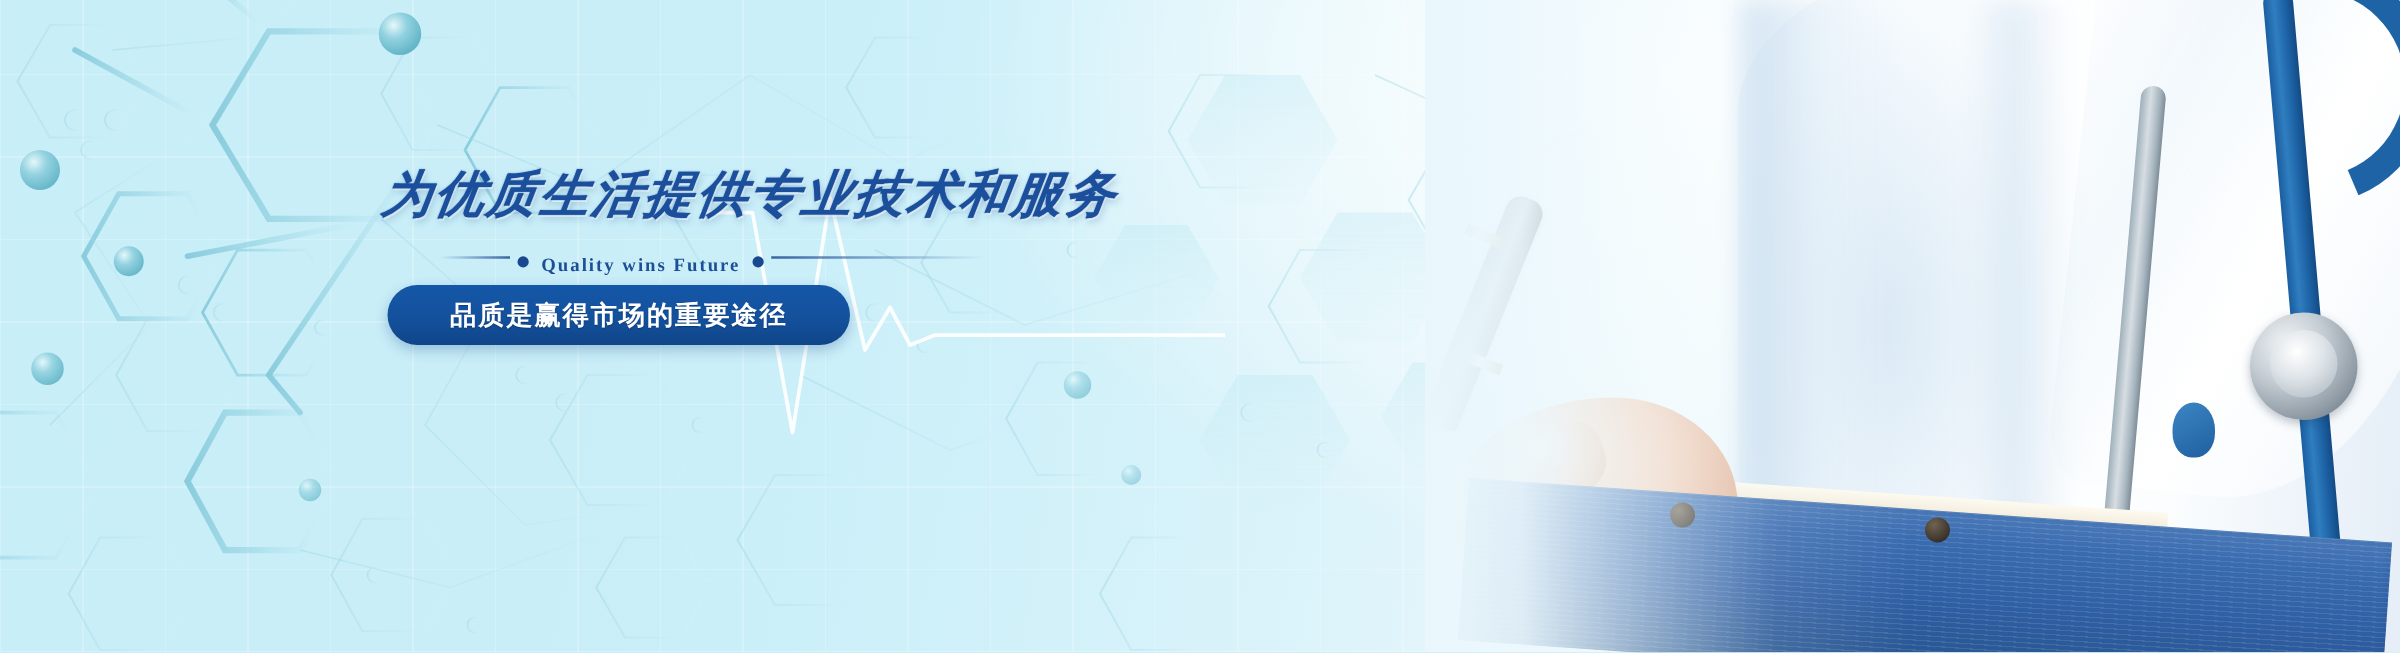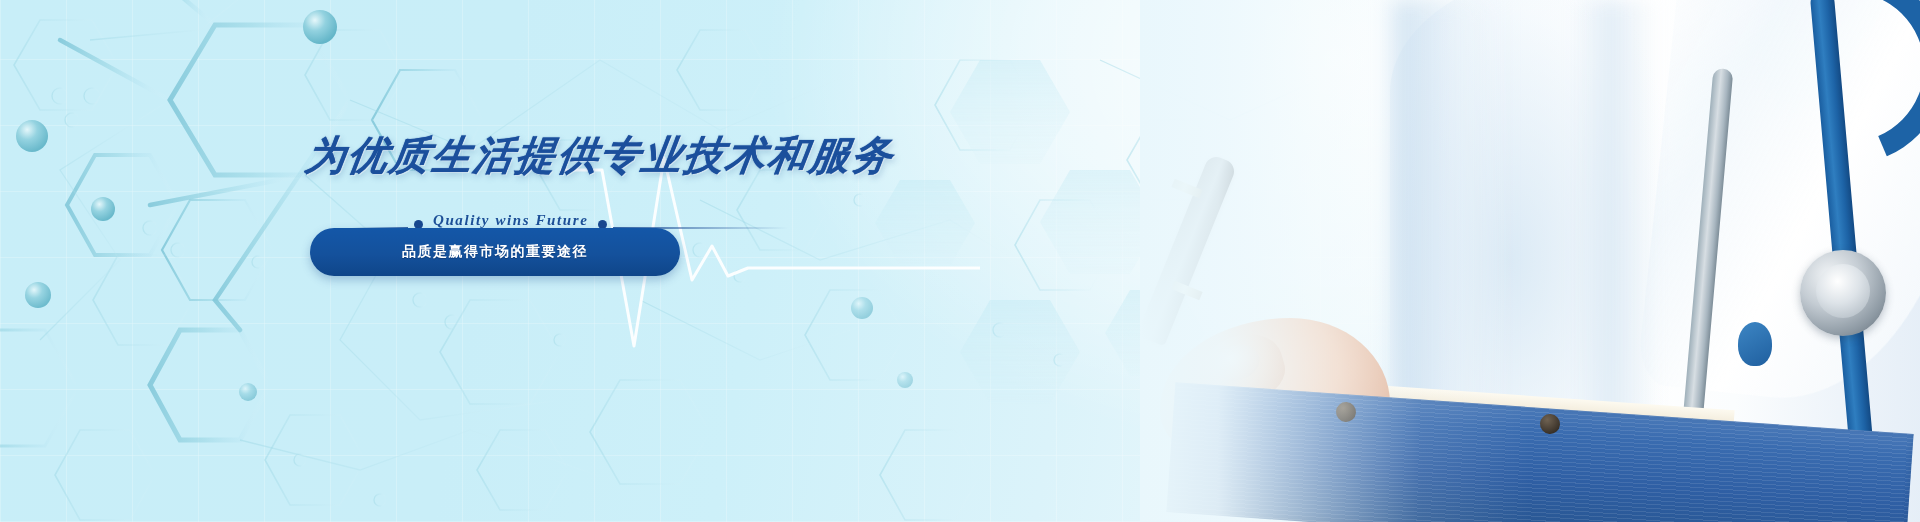--- a/index.html
+++ b/index.html
@@ -171,21 +171,21 @@
     text-shadow:
       0 0 1px #1b4f9c,
       1px 1px 0 rgba(255,255,255,.55),
       2px 3px 6px rgba(40,90,150,.28);
     white-space:nowrap;
     transform:skewX(-8deg);
     z-index:20;
   }
   .tagline-row{
     position:absolute;left:352px;top:205px;width:436px;height:24px;
-    display:flex;align-items:flex-end;z-index:20;font-style:italic;
+    display:flex;align-items:flex-start;z-index:20;
   }
   .tag-line-left{
     flex:0 0 56px;height:2px;
     background:linear-gradient(90deg, rgba(30,77,150,0) 0%, rgba(30,77,150,.85) 100%);
   }
   .tag-dot{
     flex:0 0 9px;width:9px;height:9px;border-radius:50%;
     background:#18488f;margin:0 6px;
   }
   .tagline{
@@ -199,21 +199,21 @@
   }
   .cta{
     position:absolute;left:310px;top:228px;
     width:370px;height:48px;border-radius:24px;
     background:linear-gradient(180deg,#1457a8 0%, #14519c 55%, #0f4589 100%);
     box-shadow:0 4px 10px rgba(18,70,140,.28);
     display:flex;align-items:center;justify-content:center;
     z-index:21;cursor:pointer;
   }
   .cta-text{
-    color:#ffffff;font-size:14px;font-weight:bold;letter-spacing:1.5px;
+    color:#ffffff;font-size:21px;font-weight:bold;letter-spacing:1.5px;
     white-space:nowrap;
     text-shadow:0 1px 1px rgba(0,20,60,.35);
   }
 
   
   .ecg{position:absolute;left:560px;top:150px;width:420px;height:220px;z-index:5;}
 </style>
 </head>
 <body>
 

